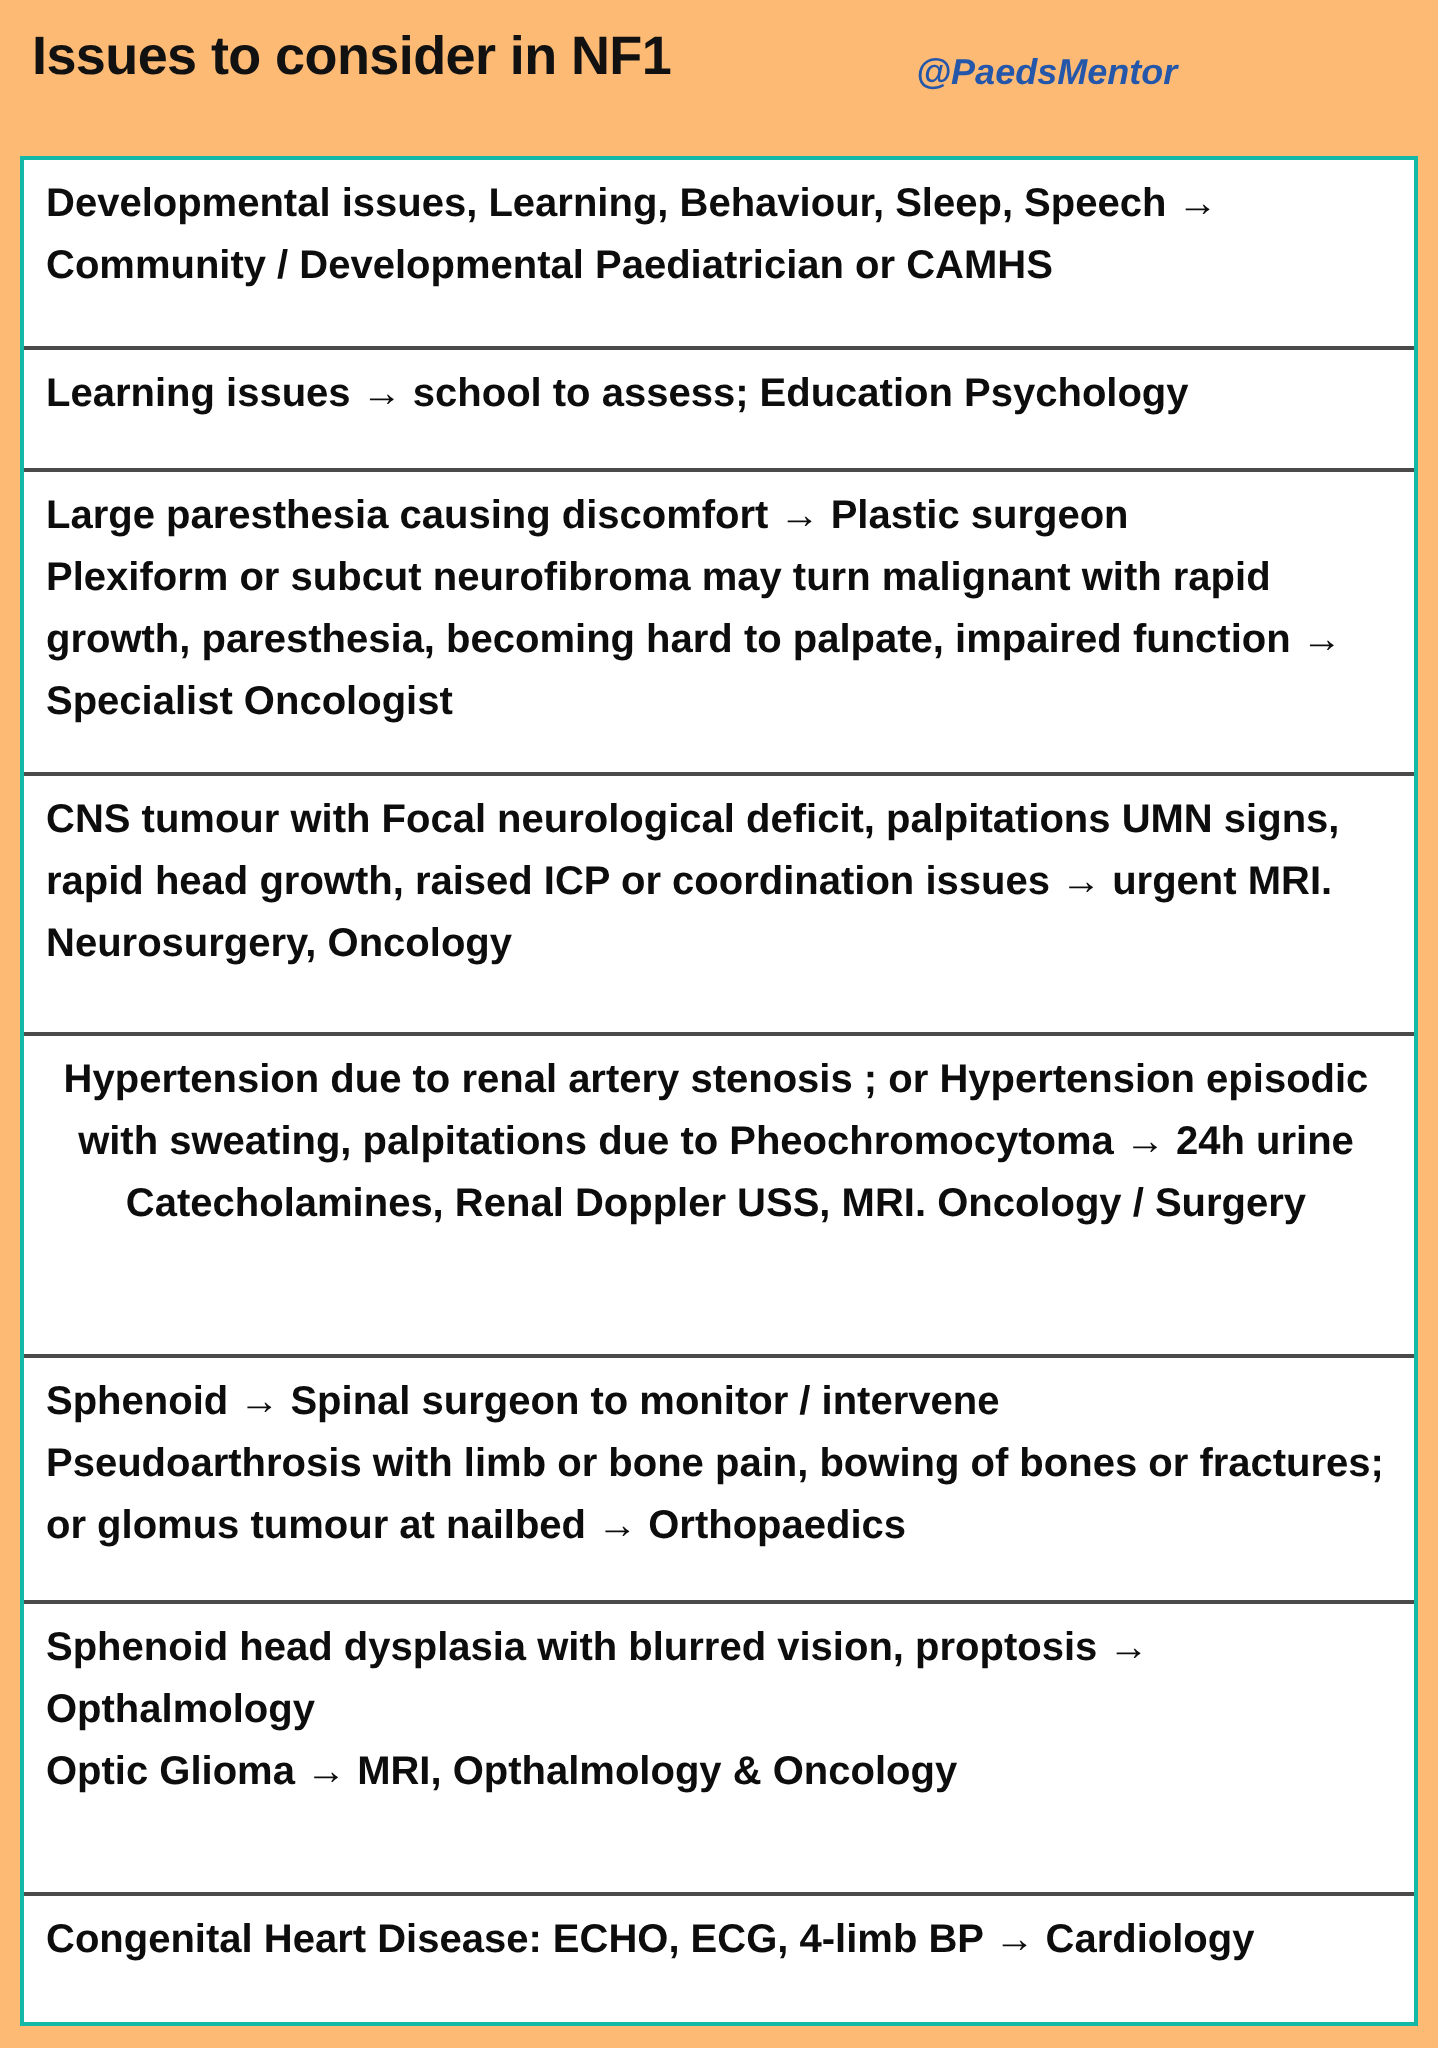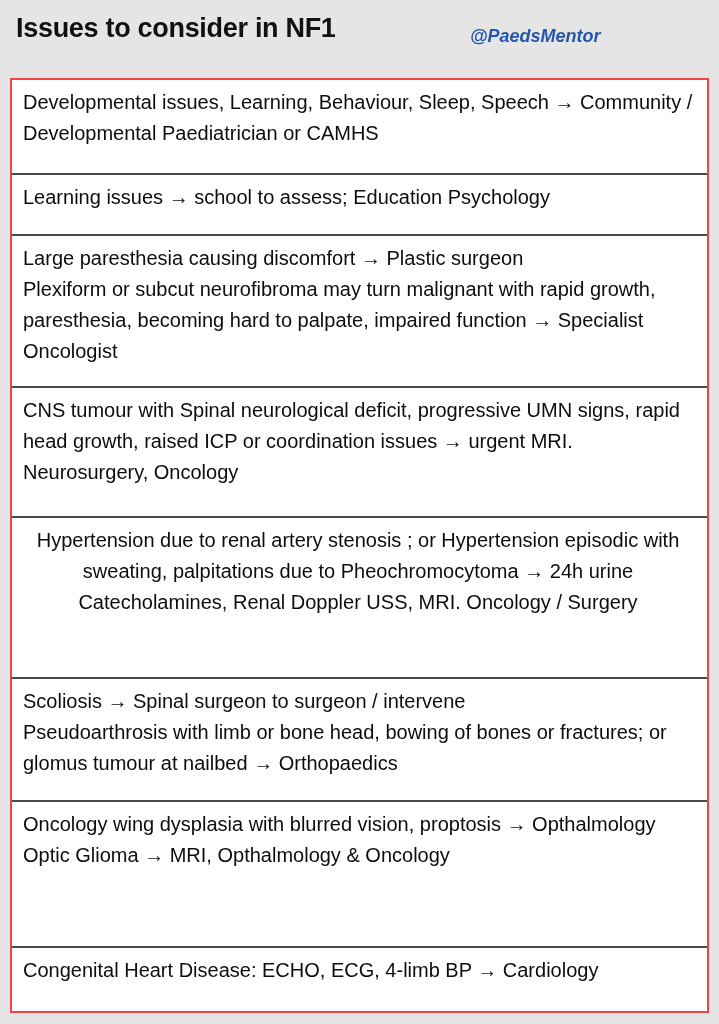--- a/index.html
+++ b/index.html
@@ -5,21 +5,21 @@
   html, body {
     margin: 0;
     padding: 0;
     background: #ffffff;
     font-family: "Liberation Sans", "DejaVu Sans", sans-serif;
   }
   .page {
     position: relative;
     width: 719px;
     height: 1024px;
-    background: #e5e5e5;
+    background: #fdba74;
     overflow: hidden;
   }
   .header {
     position: absolute;
     top: 0;
     left: 0;
     width: 719px;
     height: 78px;
   }
   .page-title {
@@ -27,37 +27,38 @@
     left: 16px;
     top: 13px;
     font-size: 27px;
     font-weight: 700;
     color: #111111;
     letter-spacing: -0.3px;
     white-space: nowrap;
   }
   .handle {
     position: absolute;
-    left: 470px;
+    left: 458px;
     top: 26px;
     font-size: 18px;
     font-weight: 700;
     font-style: italic;
     color: #2456aa;
     white-space: nowrap;
     text-align: center;
   }
   .issues-table {
     position: absolute;
     left: 10px;
     top: 78px;
     width: 699px;
-    border: 2px solid #ef4444;
+    border: 2px solid #14b8a6;
     box-sizing: border-box;
     background: #ffffff;
+    font-weight: bold;
   }
   .row {
     box-sizing: border-box;
     padding: 7px 14px 7px 11px;
     font-size: 20px;
     line-height: 31px;
     color: #0d0d0d;
     border-top: 2px solid #4a4a4a;
   }
   .row:first-child { border-top: none; }
@@ -85,30 +86,30 @@
         <p>Developmental issues, Learning, Behaviour, Sleep, Speech → Community / Developmental Paediatrician or CAMHS</p>
       </div>
       <div class="row">
         <p>Learning issues → school to assess; Education Psychology</p>
       </div>
       <div class="row">
         <p>Large paresthesia causing discomfort → Plastic surgeon</p>
         <p>Plexiform or subcut neurofibroma may turn malignant with rapid growth, paresthesia, becoming hard to palpate, impaired function → Specialist Oncologist</p>
       </div>
       <div class="row">
-        <p>CNS tumour with Spinal neurological deficit, progressive UMN signs, rapid head growth, raised ICP or coordination issues → urgent MRI. Neurosurgery, Oncology</p>
+        <p>CNS tumour with Focal neurological deficit, palpitations UMN signs, rapid head growth, raised ICP or coordination issues → urgent MRI. Neurosurgery, Oncology</p>
       </div>
       <div class="row">
         <p>Hypertension due to renal artery stenosis ; or Hypertension episodic with sweating, palpitations due to Pheochromocytoma → 24h urine Catecholamines, Renal Doppler USS, MRI. Oncology / Surgery</p>
       </div>
       <div class="row">
-        <p>Scoliosis → Spinal surgeon to surgeon / intervene</p>
-        <p>Pseudoarthrosis with limb or bone head, bowing of bones or fractures; or glomus tumour at nailbed → Orthopaedics</p>
+        <p>Sphenoid → Spinal surgeon to monitor / intervene</p>
+        <p>Pseudoarthrosis with limb or bone pain, bowing of bones or fractures; or glomus tumour at nailbed → Orthopaedics</p>
       </div>
       <div class="row">
-        <p>Oncology wing dysplasia with blurred vision, proptosis → Opthalmology</p>
+        <p>Sphenoid head dysplasia with blurred vision, proptosis → Opthalmology</p>
         <p>Optic Glioma → MRI, Opthalmology &amp; Oncology</p>
       </div>
       <div class="row">
         <p>Congenital Heart Disease: ECHO, ECG, 4-limb BP → Cardiology</p>
       </div>
     </div>
 </div>
 
 </body></html>

